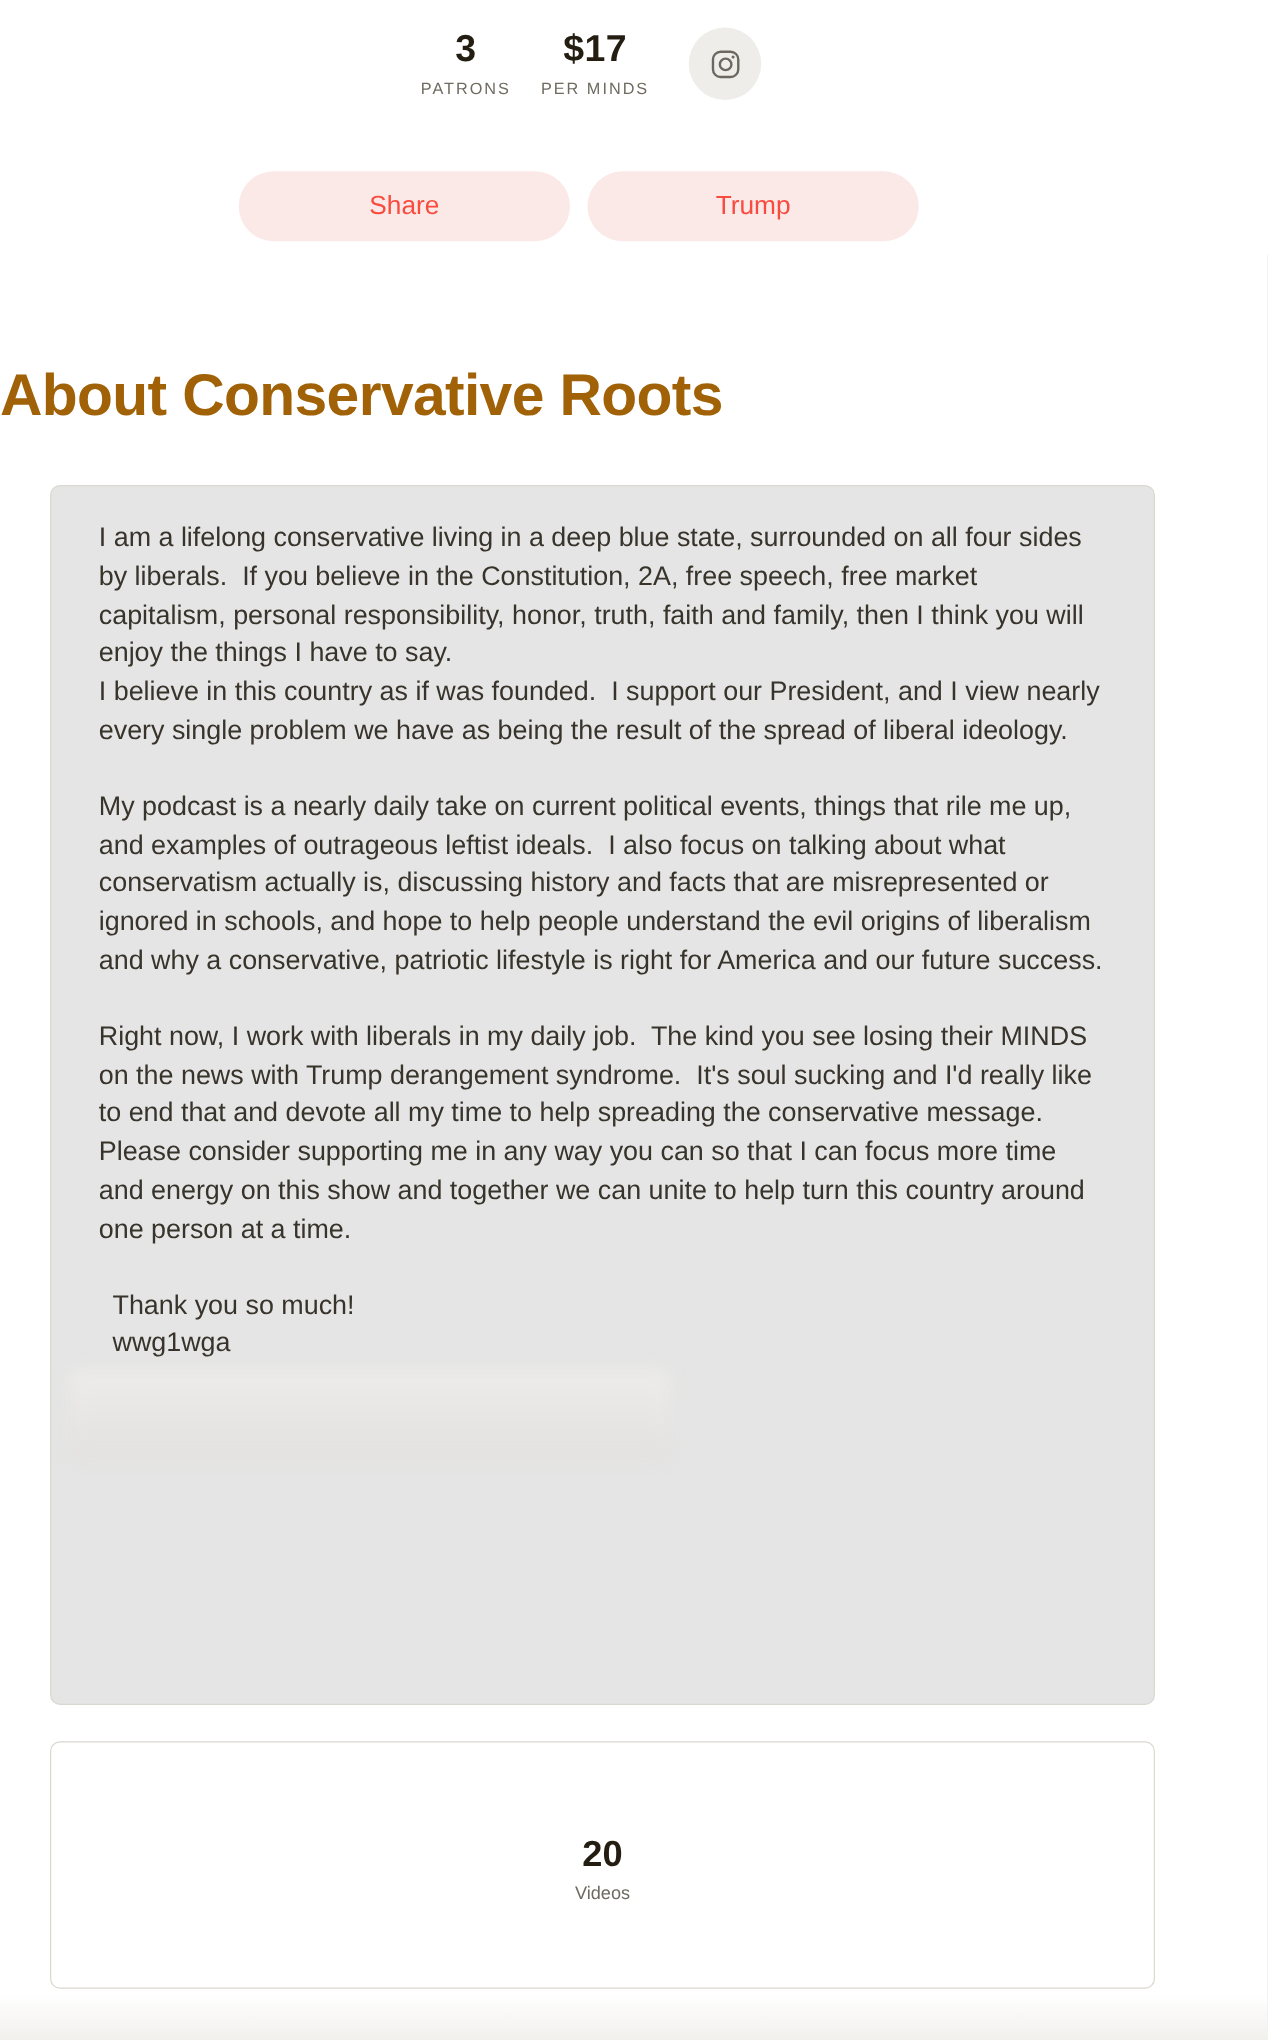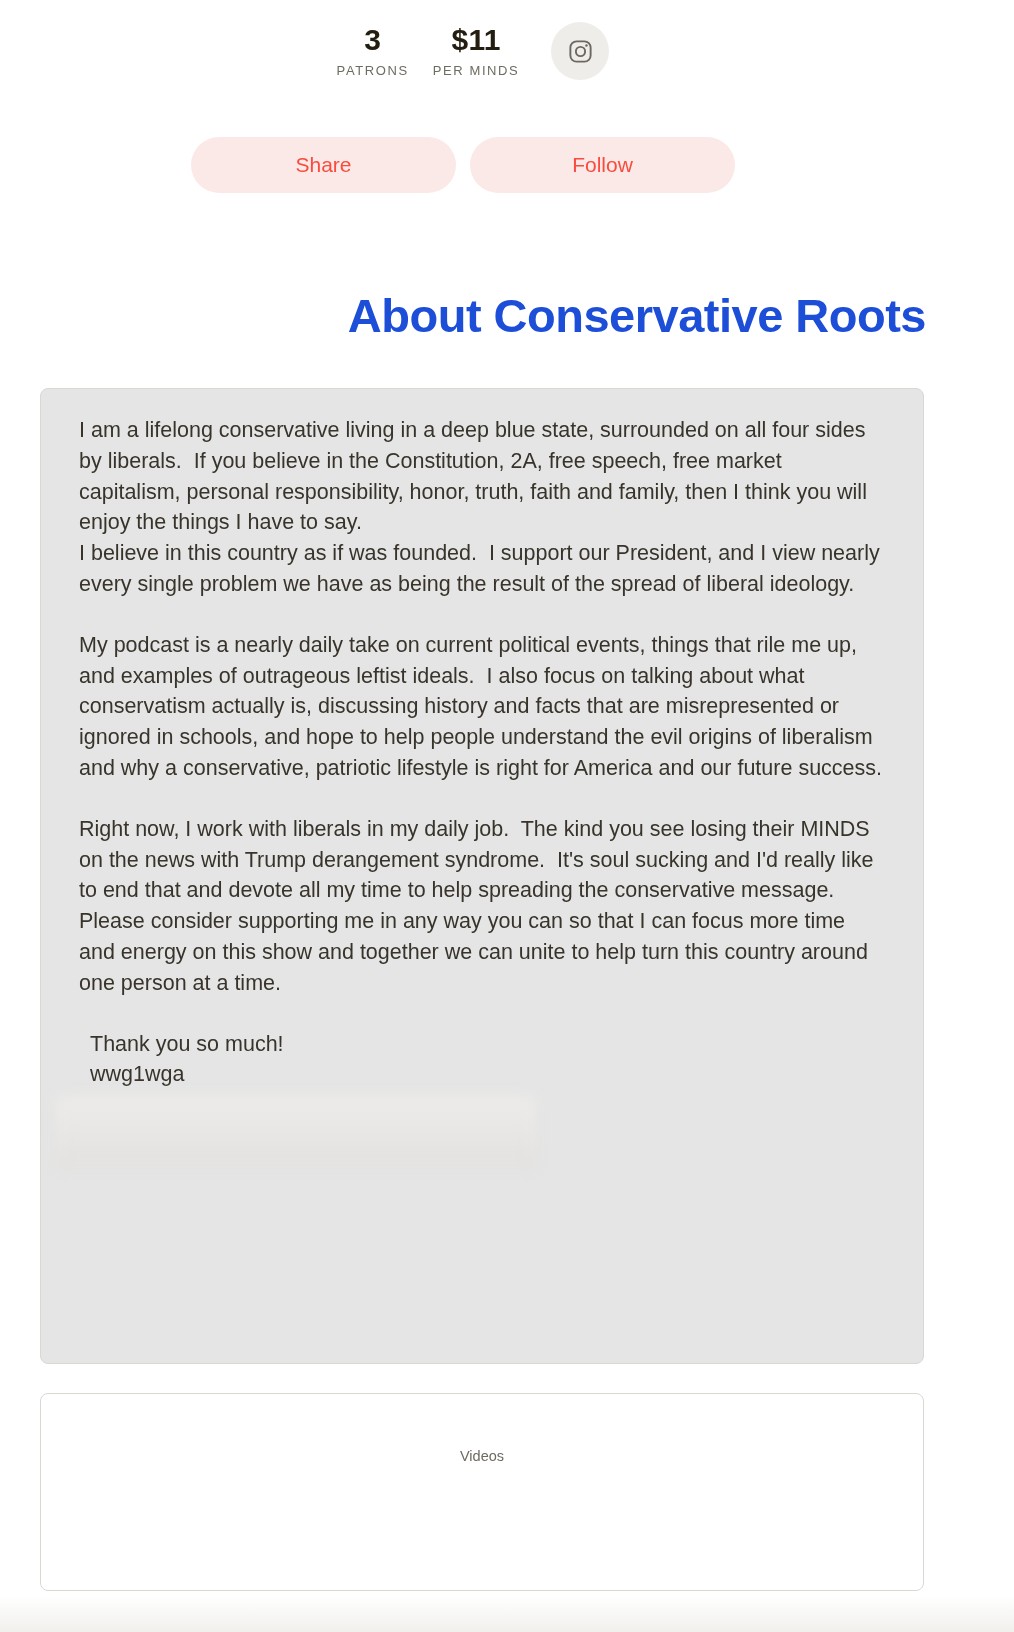--- a/index.html
+++ b/index.html
@@ -74,25 +74,25 @@
     display: flex;
     align-items: center;
     justify-content: center;
     cursor: pointer;
   }
 
   
   .about-heading {
     margin: 96px 0 0 0;
     width: 926px;
-    text-align: right;
+    text-align: left;
     font-size: 47px;
     font-weight: 800;
     letter-spacing: -0.5px;
-    color: #1d4ed8;
+    color: #a16207;
     line-height: 1.15;
   }
   .about-card {
     margin: 45px 0 0 40px;
     width: 884px;
     height: 976px;
     border: 1px solid #dbd8d0;
     border-radius: 8px;
     padding: 26px 38px;
     background: #e5e5e5;
@@ -158,49 +158,50 @@
 </head>
 <body>
 
 <div class="header">
   <div class="stats-row">
     <div class="stat">
       <div class="stat-value">3</div>
       <div class="stat-label">PATRONS</div>
     </div>
     <div class="stat">
-      <div class="stat-value">$11</div>
+      <div class="stat-value">$17</div>
       <div class="stat-label">PER MINDS</div>
     </div>
     <button class="insta-circle">
       <span style="display:flex;">
         <svg width="27" height="27" viewBox="0 0 24 24" fill="none" stroke="#6c685f" stroke-width="1.7">
           <rect x="3" y="3" width="18" height="18" rx="5.5"></rect>
           <circle cx="12" cy="12" r="4.1"></circle>
           <circle cx="17.3" cy="6.7" r="1.1" fill="#6c685f" stroke="none"></circle>
         </svg>
       </span>
     </button>
   </div>
 </div>
 
 <div class="buttons-row">
   <button class="pill-button">Share</button>
-  <button class="pill-button">Follow</button>
+  <button class="pill-button">Trump</button>
 </div>
 
 <h1 class="about-heading">About Conservative Roots</h1>
 
 <div class="about-card">
   <p>I am a lifelong conservative living in a deep blue state, surrounded on all four sides by liberals.  If you believe in the Constitution, 2A, free speech, free market capitalism, personal responsibility, honor, truth, faith and family, then I think you will enjoy the things I have to say.
 I believe in this country as if was founded.  I support our President, and I view nearly every single problem we have as being the result of the spread of liberal ideology.</p>
   <p>My podcast is a nearly daily take on current political events, things that rile me up, and examples of outrageous leftist ideals.  I also focus on talking about what conservatism actually is, discussing history and facts that are misrepresented or ignored in schools, and hope to help people understand the evil origins of liberalism and why a conservative, patriotic lifestyle is right for America and our future success.</p>
   <p>Right now, I work with liberals in my daily job.  The kind you see losing their MINDS on the news with Trump derangement syndrome.  It's soul sucking and I'd really like to end that and devote all my time to help spreading the conservative message.  Please consider supporting me in any way you can so that I can focus more time and energy on this show and together we can unite to help turn this country around one person at a time.</p>
   <p>Thank you so much!
 wwg1wga</p>
   <div class="redacted-blur"></div>
 </div>
 
 <div class="unlock-card">
+  <div class="unlock-count">20</div>
   <div class="unlock-count-label">Videos</div>
 </div>
 
 <div class="footer-fade"></div>
 
 </body></html>

